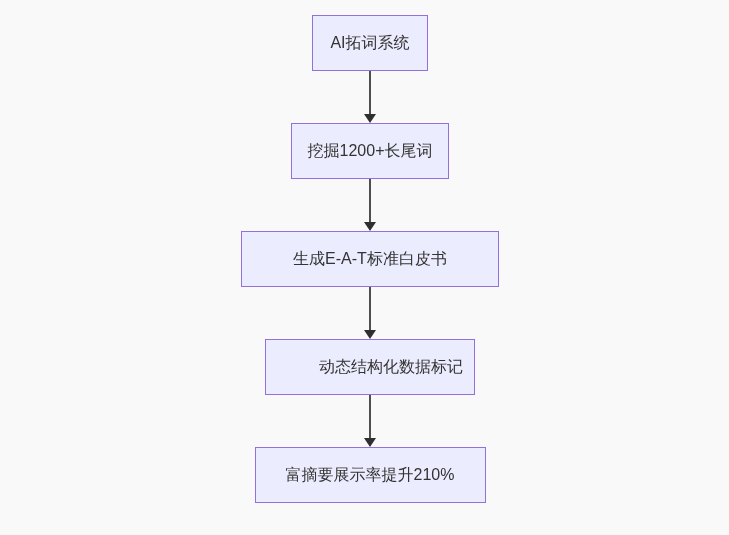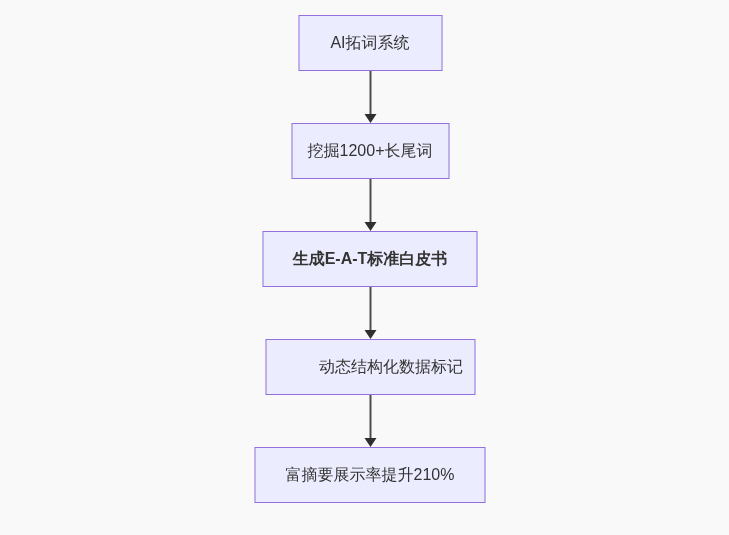--- a/index.html
+++ b/index.html
@@ -39,23 +39,23 @@
     border: 1px solid var(--node-border);
     display: flex;
     align-items: center;
     justify-content: center;
     color: var(--text);
     font-size: 16px;
     line-height: 1;
     white-space: nowrap;
     text-align: center;
   }
-  .node-a { width: 144px; }
+  .node-a { width: 116px; }
   .node-b { width: 158px; }
-  .node-c { width: 215px; font-weight: bold; }
+  .node-c { width: 258px; }
   .node-d { width: 210px; padding-left: 42px; }
   .node-e { width: 231px; }
   .edge {
     position: relative;
     height: 52px;
     width: 14px;
     display: flex;
     justify-content: center;
   }
   .edge-line {

